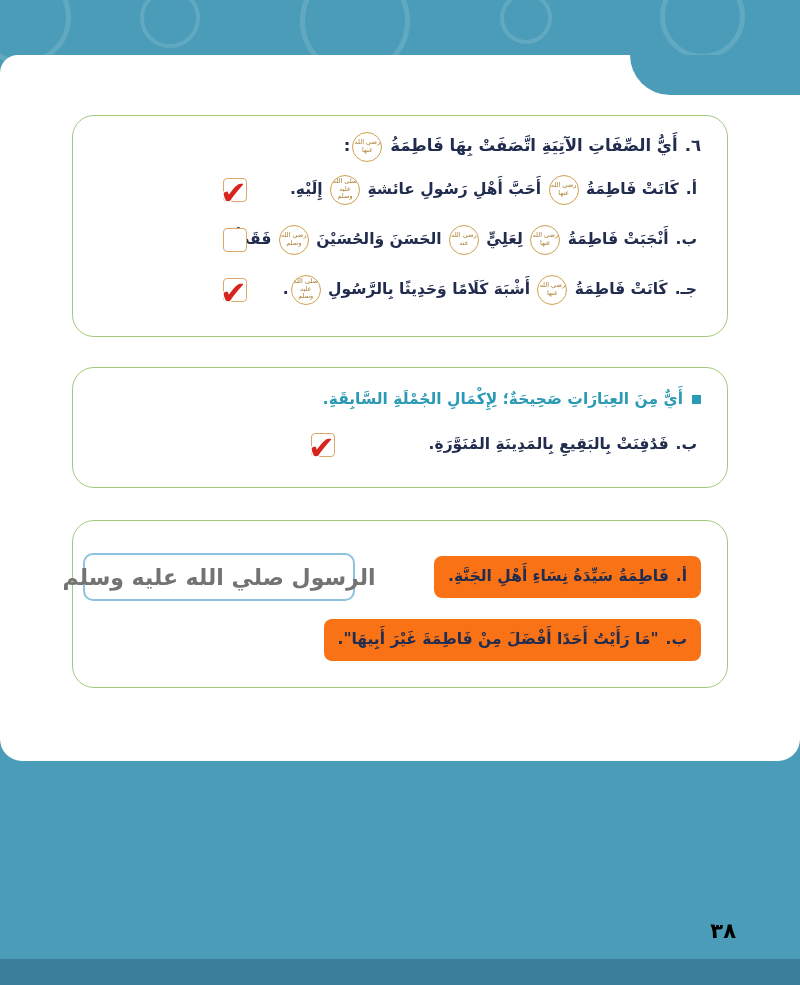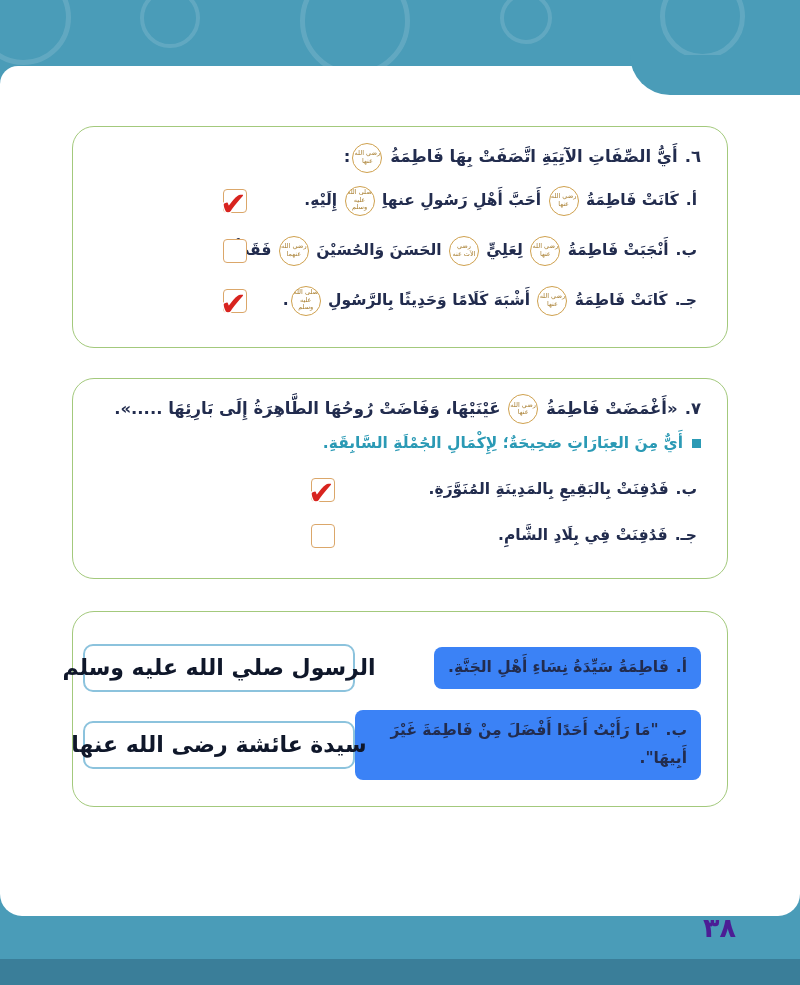--- a/index.html
+++ b/index.html
@@ -9,21 +9,21 @@
   .page { position:relative; width:800px; height:985px; background:#4a9cb8; overflow:hidden; direction:rtl; }
 
   
   .ornament { position:absolute; border:5px solid rgba(255,255,255,0.13); border-radius:50%; }
   .orn1 { left:-24px; top:-30px; width:95px; height:95px; }
   .orn2 { left:140px; top:-12px; width:60px; height:60px; border-width:4px; }
   .orn3 { left:300px; top:-34px; width:110px; height:110px; }
   .orn4 { left:500px; top:-8px; width:52px; height:52px; border-width:4px; }
   .orn5 { left:660px; top:-26px; width:85px; height:85px; }
 
-  .card { position:absolute; top:66px; left:0; width:800px; height:850px; background:#ffffff;
+  .card { position:absolute; top:55px; left:0; width:800px; height:706px; background:#ffffff;
           border-radius:18px 14px 22px 22px; padding:60px 72px 0; z-index:1; overflow:hidden; }
   .tab  { position:absolute; top:55px; right:0; width:170px; height:40px; background:#4a9cb8;
           border-bottom-left-radius:44px; z-index:2; }
 
   .qbox { border:1.6px solid #a3c97c; border-radius:22px; padding:14px 26px 18px; background:#fff; }
   .qbox-1 { margin-bottom:30px; }
   .qbox-2 { margin-bottom:32px; }
 
   .qtitle { color:#222c4e; font-weight:bold; font-size:16.5px; line-height:1.9; margin-bottom:6px; }
   .qnum { margin-left:7px; }
@@ -45,29 +45,29 @@
   .subtitle { color:#2b9ab5; font-weight:bold; font-size:15.5px; line-height:1.8;
               margin:4px 0 10px; display:flex; align-items:center; gap:9px; }
   .bullet { width:9px; height:9px; background:#2b9ab5; display:inline-block; flex:none; }
 
   .seal { display:inline-flex; align-items:center; justify-content:center; width:30px; height:30px;
           border-radius:50%; border:1.5px solid #cfa14e; color:#a87e2f; font-size:6.5px;
           line-height:1.15; text-align:center; padding:1px; overflow:hidden; vertical-align:middle;
           margin:0 2px; background:#fff; font-weight:normal; }
 
   .matchrow { display:flex; justify-content:space-between; align-items:center; margin:18px 0 8px; }
-  .statement { background:#3b82f6; border-radius:8px; padding:7px 14px; color:#222c4e;
+  .statement { background:#f97316; border-radius:8px; padding:7px 14px; color:#222c4e;
                font-weight:bold; font-size:15.5px; line-height:1.8; }
   .slabel { margin-left:7px; }
   .answer-box { width:272px; min-height:48px; border:2px solid #8cc3dd; border-radius:10px;
                 display:flex; align-items:center; justify-content:center; margin-left:-16px;
                 background:#fff; flex:none; }
-  .handwriting { color:#0f172a; font-weight:bold; font-size:22px; line-height:1.25; white-space:nowrap; }
+  .handwriting { color:#737373; font-weight:bold; font-size:22px; line-height:1.25; white-space:nowrap; }
 
-  .footer-number { position:absolute; bottom:42px; right:64px; color:#4c1d95; font-size:27px;
+  .footer-number { position:absolute; bottom:42px; right:64px; color:#000000; font-size:21px;
                    font-weight:bold; z-index:2; }
   .bottom-strip { position:absolute; bottom:0; left:0; width:100%; height:26px; background:#3a7e99; }
 </style>
 </head>
 <body>
 
 <div class="page">
 
   <div class="header-band">
     <div class="ornament orn1"></div>
@@ -78,81 +78,71 @@
   </div>
 
   <div class="card">
 
     <section class="qbox qbox-1 q6">
       <div class="qtitle">
         <span class="qnum">٦.</span><span class="qtext"><span>أَيُّ الصِّفَاتِ الآتِيَةِ اتَّصَفَتْ بِهَا فَاطِمَةُ </span><span class="seal">رضي الله عنها</span><span>:</span></span>
       </div>
 
       <div class="optrow">
-        <span class="optlabel">أ.</span><span class="opttext"><span>كَانَتْ فَاطِمَةُ </span><span class="seal">رضي الله عنها</span><span> أَحَبَّ أَهْلِ رَسُولِ عنهاِ </span><span class="seal">صلى الله عليه وسلم</span><span> إِلَيْهِ.</span></span>
+        <span class="optlabel">أ.</span><span class="opttext"><span>كَانَتْ فَاطِمَةُ </span><span class="seal">رضي الله عنها</span><span> أَحَبَّ أَهْلِ رَسُولِ عائشةِ </span><span class="seal">صلى الله عليه وسلم</span><span> إِلَيْهِ.</span></span>
         <span class="checkbox checked">
             <span class="checkmark">✔</span>
           </span>
       </div>
 
       <div class="optrow">
-        <span class="optlabel">ب.</span><span class="opttext"><span>أَنْجَبَتْ فَاطِمَةُ </span><span class="seal">رضي الله عنها</span><span> لِعَلِيٍّ </span><span class="seal">رضي الآت عنه</span><span> الحَسَنَ وَالحُسَيْنَ </span><span class="seal">رضي الله عنهما</span><span> فَقَطْ.</span></span>
+        <span class="optlabel">ب.</span><span class="opttext"><span>أَنْجَبَتْ فَاطِمَةُ </span><span class="seal">رضي الله عنها</span><span> لِعَلِيٍّ </span><span class="seal">رضي الله عنه</span><span> الحَسَنَ وَالحُسَيْنَ </span><span class="seal">رضي الله وسلم</span><span> فَقَطْ.</span></span>
         <span class="checkbox"></span>
       </div>
 
       <div class="optrow">
         <span class="optlabel">جـ.</span><span class="opttext"><span>كَانَتْ فَاطِمَةُ </span><span class="seal">رضي الله عنها</span><span> أَشْبَهَ كَلَامًا وَحَدِيثًا بِالرَّسُولِ </span><span class="seal">صلى الله عليه وسلم</span><span>.</span></span>
         <span class="checkbox checked">
             <span class="checkmark">✔</span>
           </span>
       </div>
     </section>
 
     <section class="qbox qbox-2 q7">
-      <div class="qtitle">
-        <span class="qnum">٧.</span><span class="qtext"><span>«أَغْمَضَتْ فَاطِمَةُ </span><span class="seal">رضي الله عنها</span><span> عَيْنَيْهَا، وَفَاضَتْ رُوحُهَا الطَّاهِرَةُ إِلَى بَارِئِهَا .....».</span></span>
-      </div>
 
       <div class="subtitle">
         <span class="bullet"></span>
         <span>أَيٌّ مِنَ العِبَارَاتِ صَحِيحَةٌ؛ لِإِكْمَالِ الجُمْلَةِ السَّابِقَةِ.</span>
       </div>
 
 
       <div class="optrow">
         <span class="optlabel">ب.</span><span class="opttext">فَدُفِنَتْ بِالبَقِيعِ بِالمَدِينَةِ المُنَوَّرَةِ.</span>
         <span class="checkbox checked">
             <span class="checkmark">✔</span>
           </span>
       </div>
 
-      <div class="optrow">
-        <span class="optlabel">جـ.</span><span class="opttext">فَدُفِنَتْ فِي بِلَادِ الشَّامِ.</span>
-        <span class="checkbox"></span>
-      </div>
     </section>
 
     <section class="qbox q8">
 
       <div class="matchrow">
         <div class="statement">
           <span class="slabel">أ.</span><span>فَاطِمَةُ سَيِّدَةُ نِسَاءِ أَهْلِ الجَنَّةِ.</span>
         </div>
         <div class="answer-box">
           <span class="handwriting">الرسول صلي الله عليه وسلم</span>
         </div>
       </div>
 
       <div class="matchrow">
         <div class="statement">
           <span class="slabel">ب.</span><span>"مَا رَأَيْتُ أَحَدًا أَفْضَلَ مِنْ فَاطِمَةَ غَيْرَ أَبِيهَا".</span>
         </div>
-        <div class="answer-box">
-          <span class="handwriting">سيدة عائشة رضى الله عنها</span>
-        </div>
       </div>
     </section>
 
   </div>
 
   <div class="tab"></div>
 
   <div class="footer-number">٣٨</div>
   <div class="bottom-strip"></div>
 

